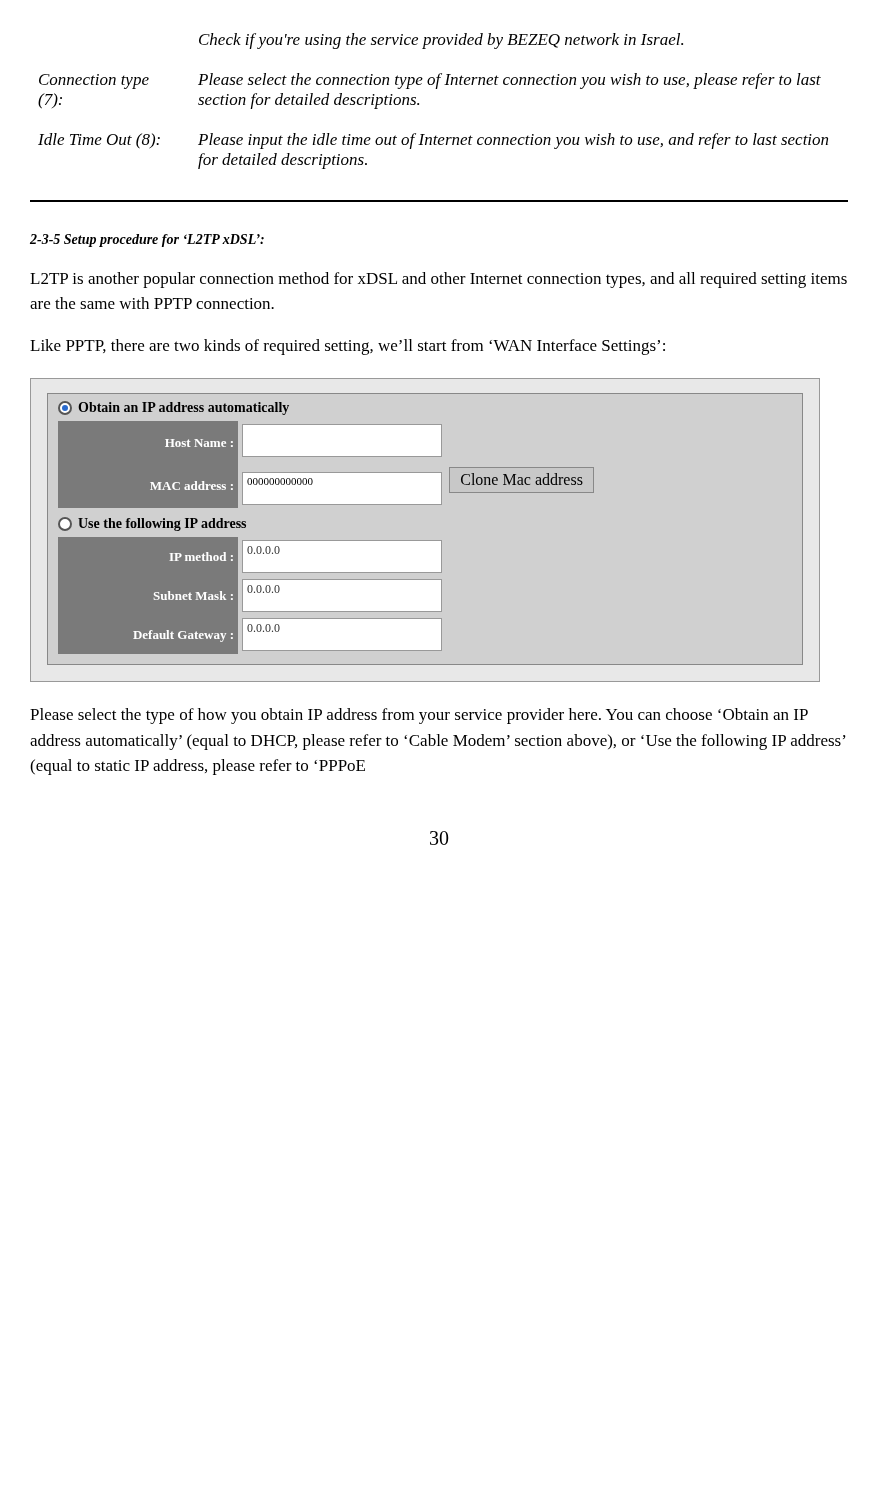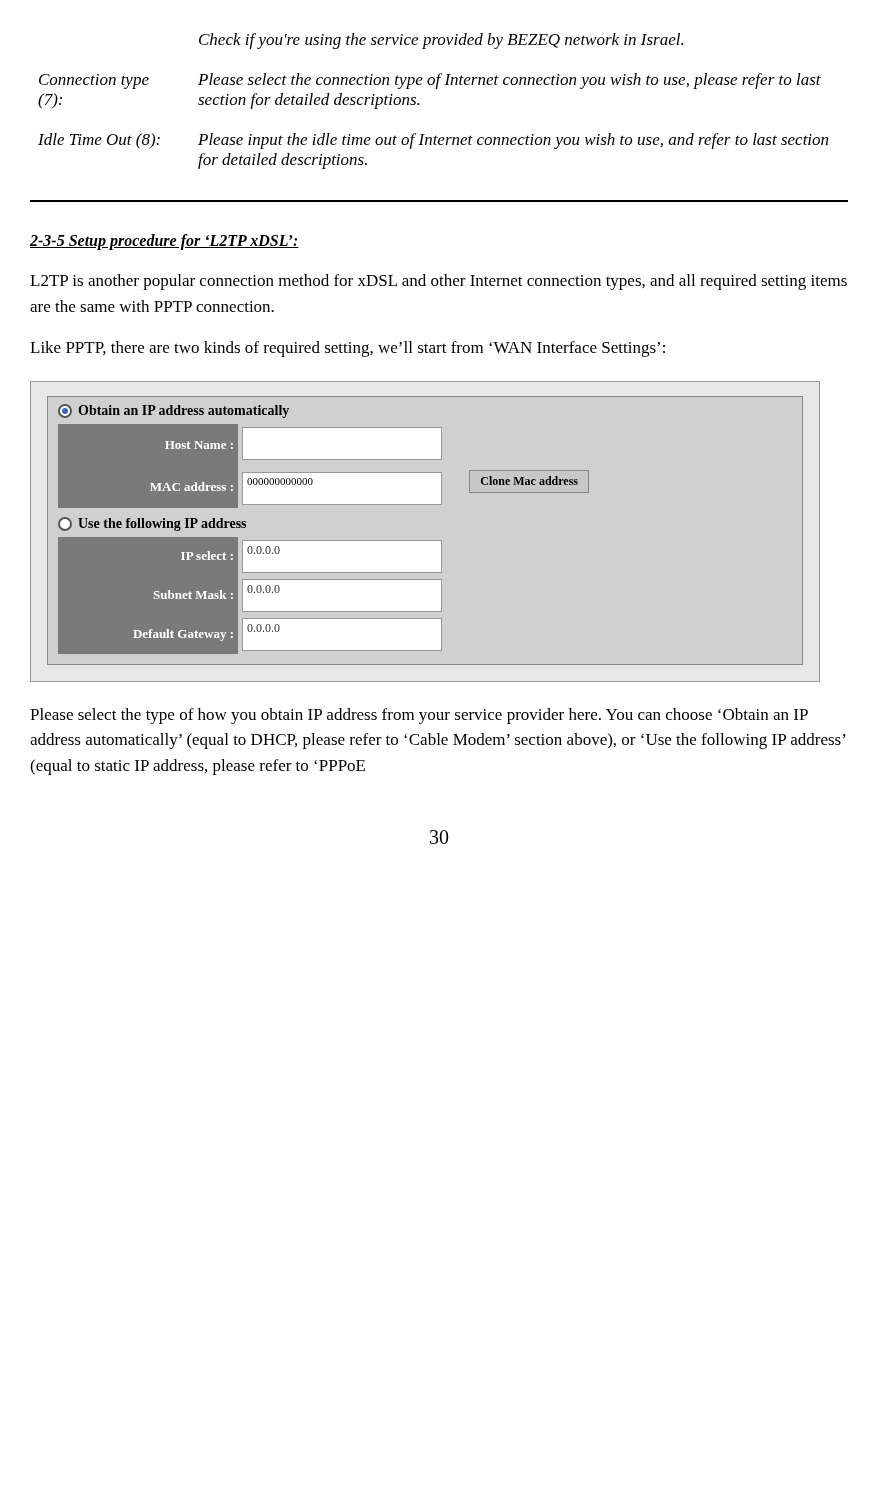--- a/index.html
+++ b/index.html
@@ -55,26 +55,25 @@
 
     
     .body-text {
       font-size: 17px;
       line-height: 1.5;
       margin-bottom: 16px;
     }
 
     
     .section-heading {
-      font-size: 16px;
+      font-size: 14px;
       font-weight: bold;
       font-style: italic;
       margin: 28px 0 16px 0;
       line-height: 1.4;
-      text-decoration: underline;
     }
 
     
     .wan-box {
       border: 1px solid #999;
       background: #e8e8e8;
       padding: 14px 16px 16px 16px;
       margin: 20px 0 20px 0;
       width: 790px;
     }
@@ -177,25 +176,24 @@
 
     .field-input.mac-val {
       color: #000;
       font-size: 11px;
     }
 
     .clone-btn {
       background: #c8c8c8;
       border: 1px solid #888;
       padding: 3px 10px;
-      font-size: 12px;
-      margin-left: 24px;
+      font-size: 16px;
+      margin-left: 4px;
       cursor: pointer;
       display: inline-block;
-      font-weight: bold;
     }
 
     
     .page-number {
       text-align: center;
       margin-top: 48px;
       font-size: 20px;
     }
   </style>
 </head>
@@ -257,21 +255,21 @@
         </table>
 
       <div class="wan-row" style="margin-top:8px;">
         <span class="radio-btn"></span>
         <span class="radio-label">Use the following IP address</span>
       </div>
 
       <table class="field-table">
         <tbody>
             <tr>
-          <td class="field-label-cell">IP select :</td>
+          <td class="field-label-cell">IP method :</td>
           <td class="field-input-cell">
             <div class="field-input">0.0.0.0</div>
           </td>
         </tr>
         <tr>
           <td class="field-label-cell">Subnet Mask :</td>
           <td class="field-input-cell">
             <div class="field-input">0.0.0.0</div>
           </td>
         </tr>

